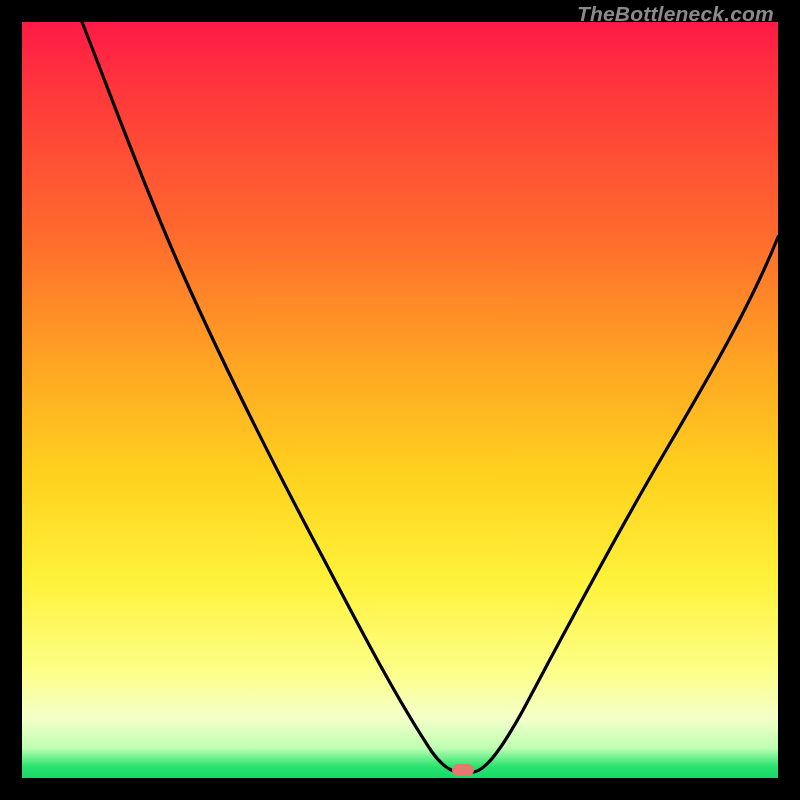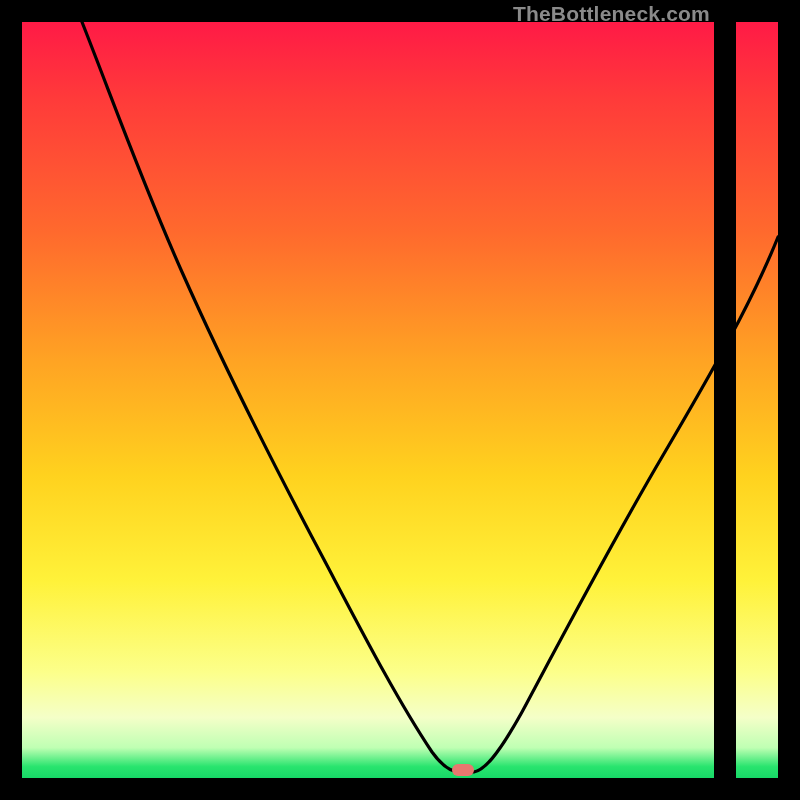--- a/index.html
+++ b/index.html
@@ -6,23 +6,24 @@
     margin: 0;
     padding: 0;
     width: 800px;
     height: 800px;
     background: #000;
     overflow: hidden;
     font-family: Arial, Helvetica, sans-serif;
   }
   .stage {
     position: relative;
-    width: 736px;
+    width: 800px;
     height: 800px;
     background: #ffffff;
+    font-style: italic;
   }
   
   .frame-top, .frame-bottom, .frame-left, .frame-right {
     position: absolute;
     background: #000;
   }
   .frame-top    { left: 0; top: 0;    width: 800px; height: 22px; }
   .frame-bottom { left: 0; bottom: 0; width: 800px; height: 22px; }
   .frame-left   { left: 0; top: 0;    width: 22px;  height: 800px; }
   .frame-right  { right: 0; top: 0;   width: 22px;  height: 800px; }

